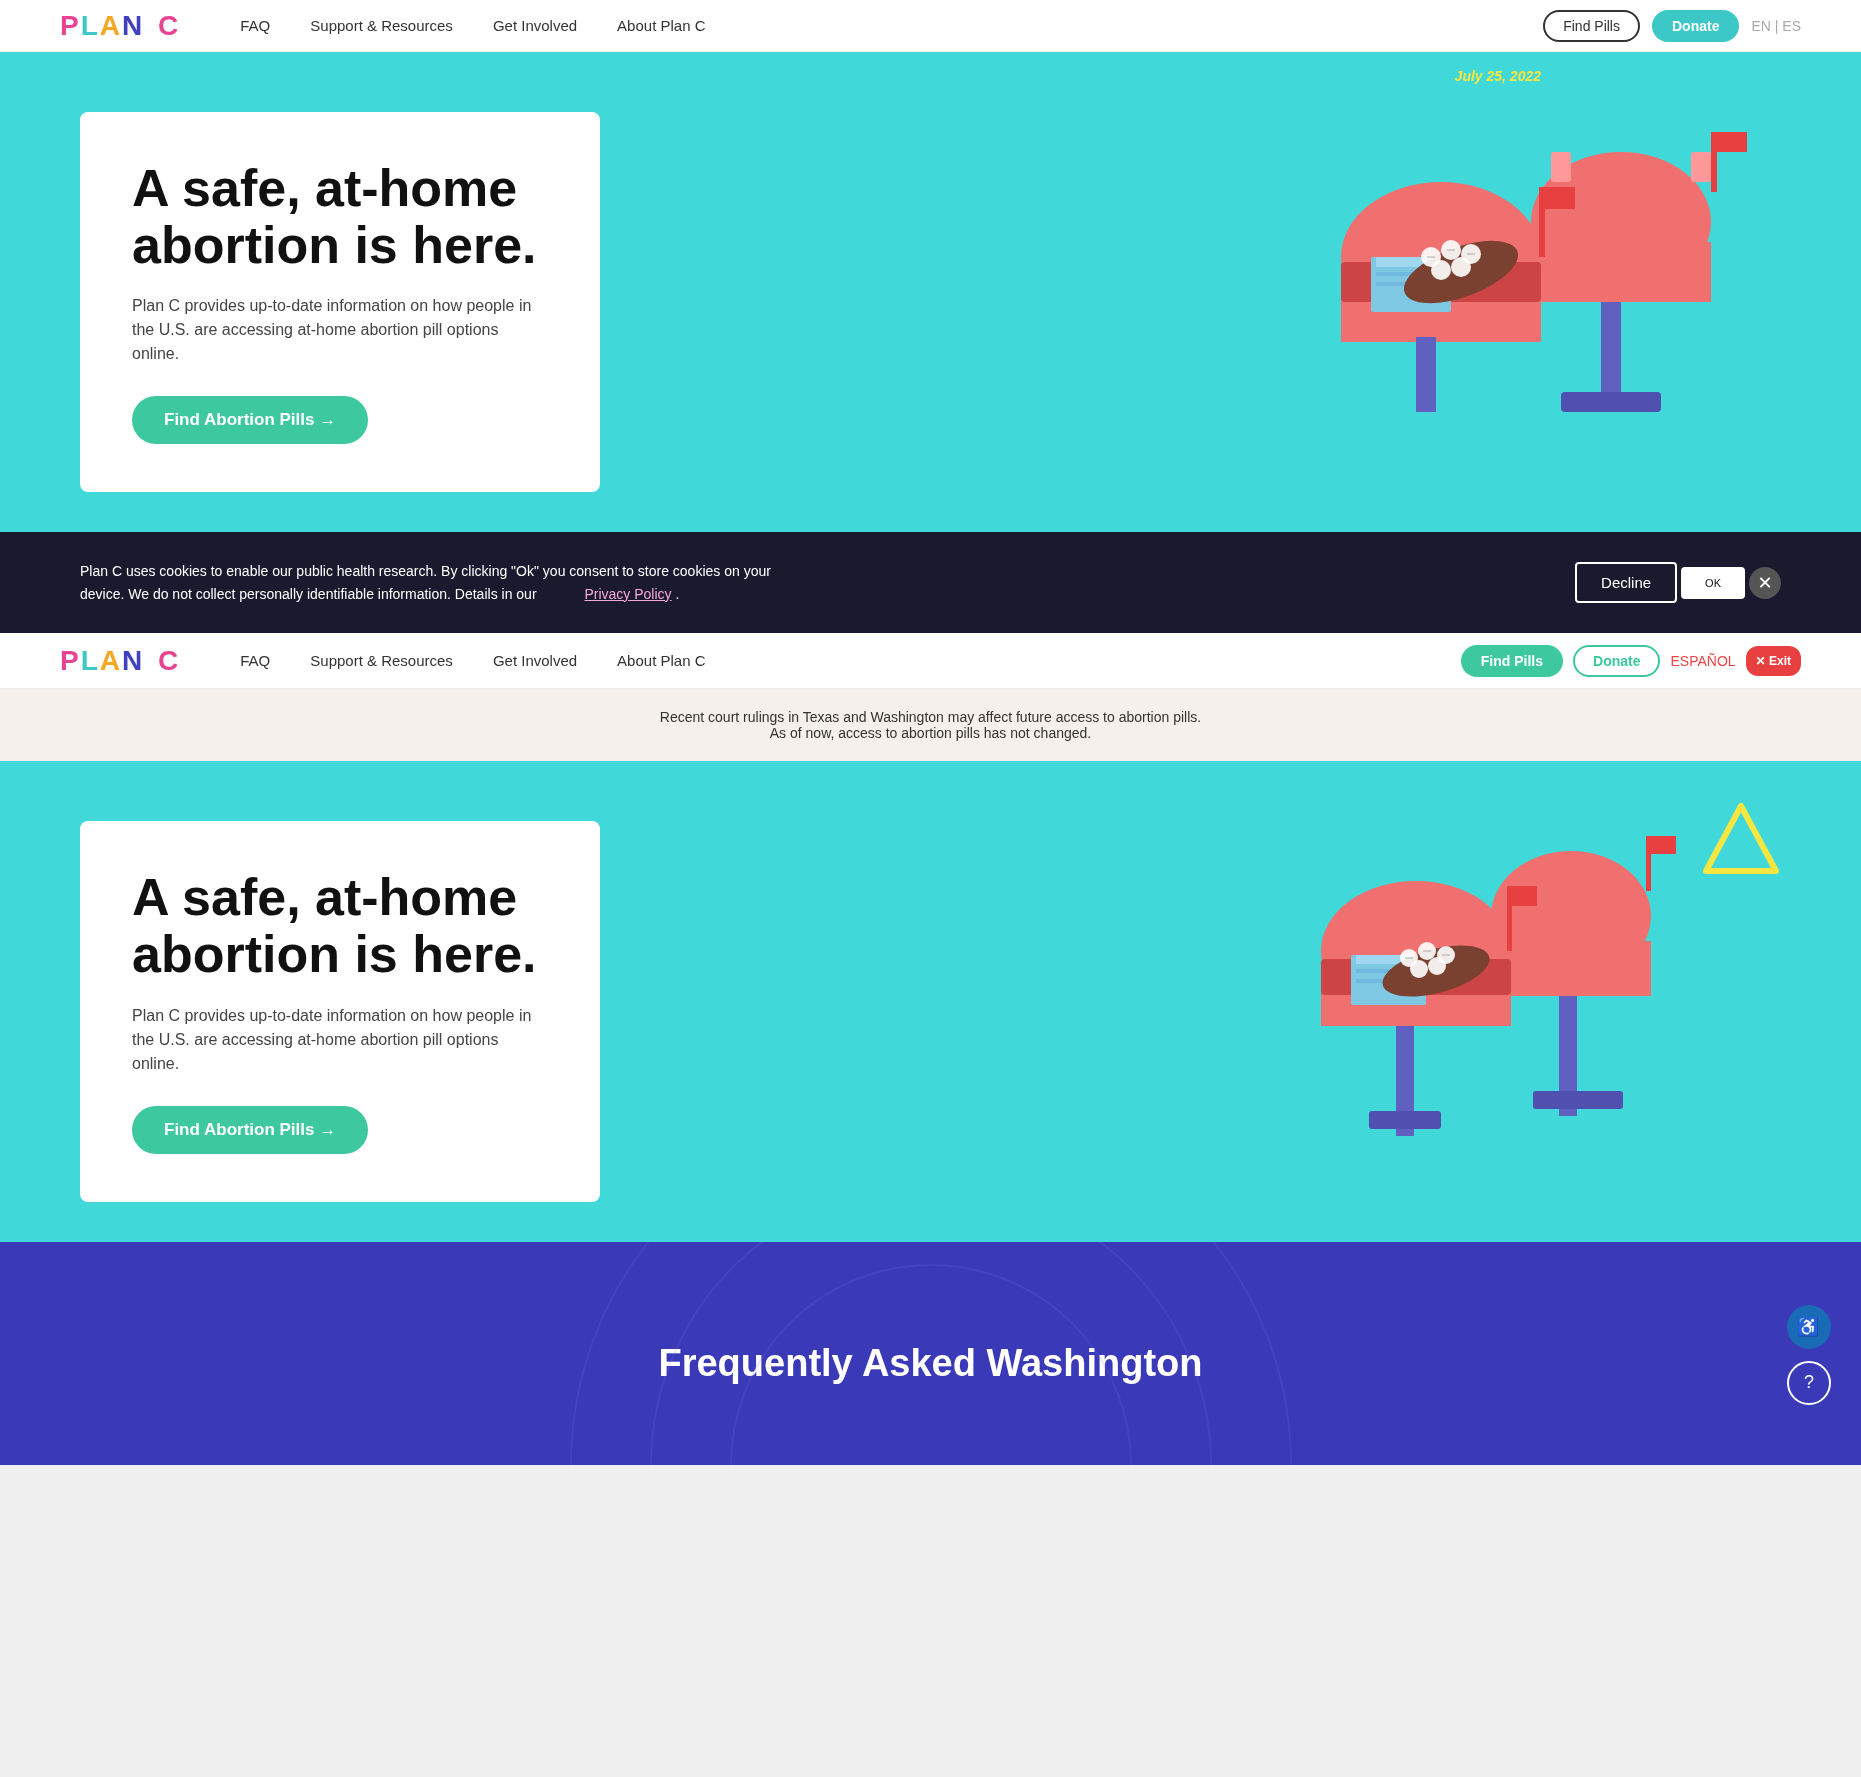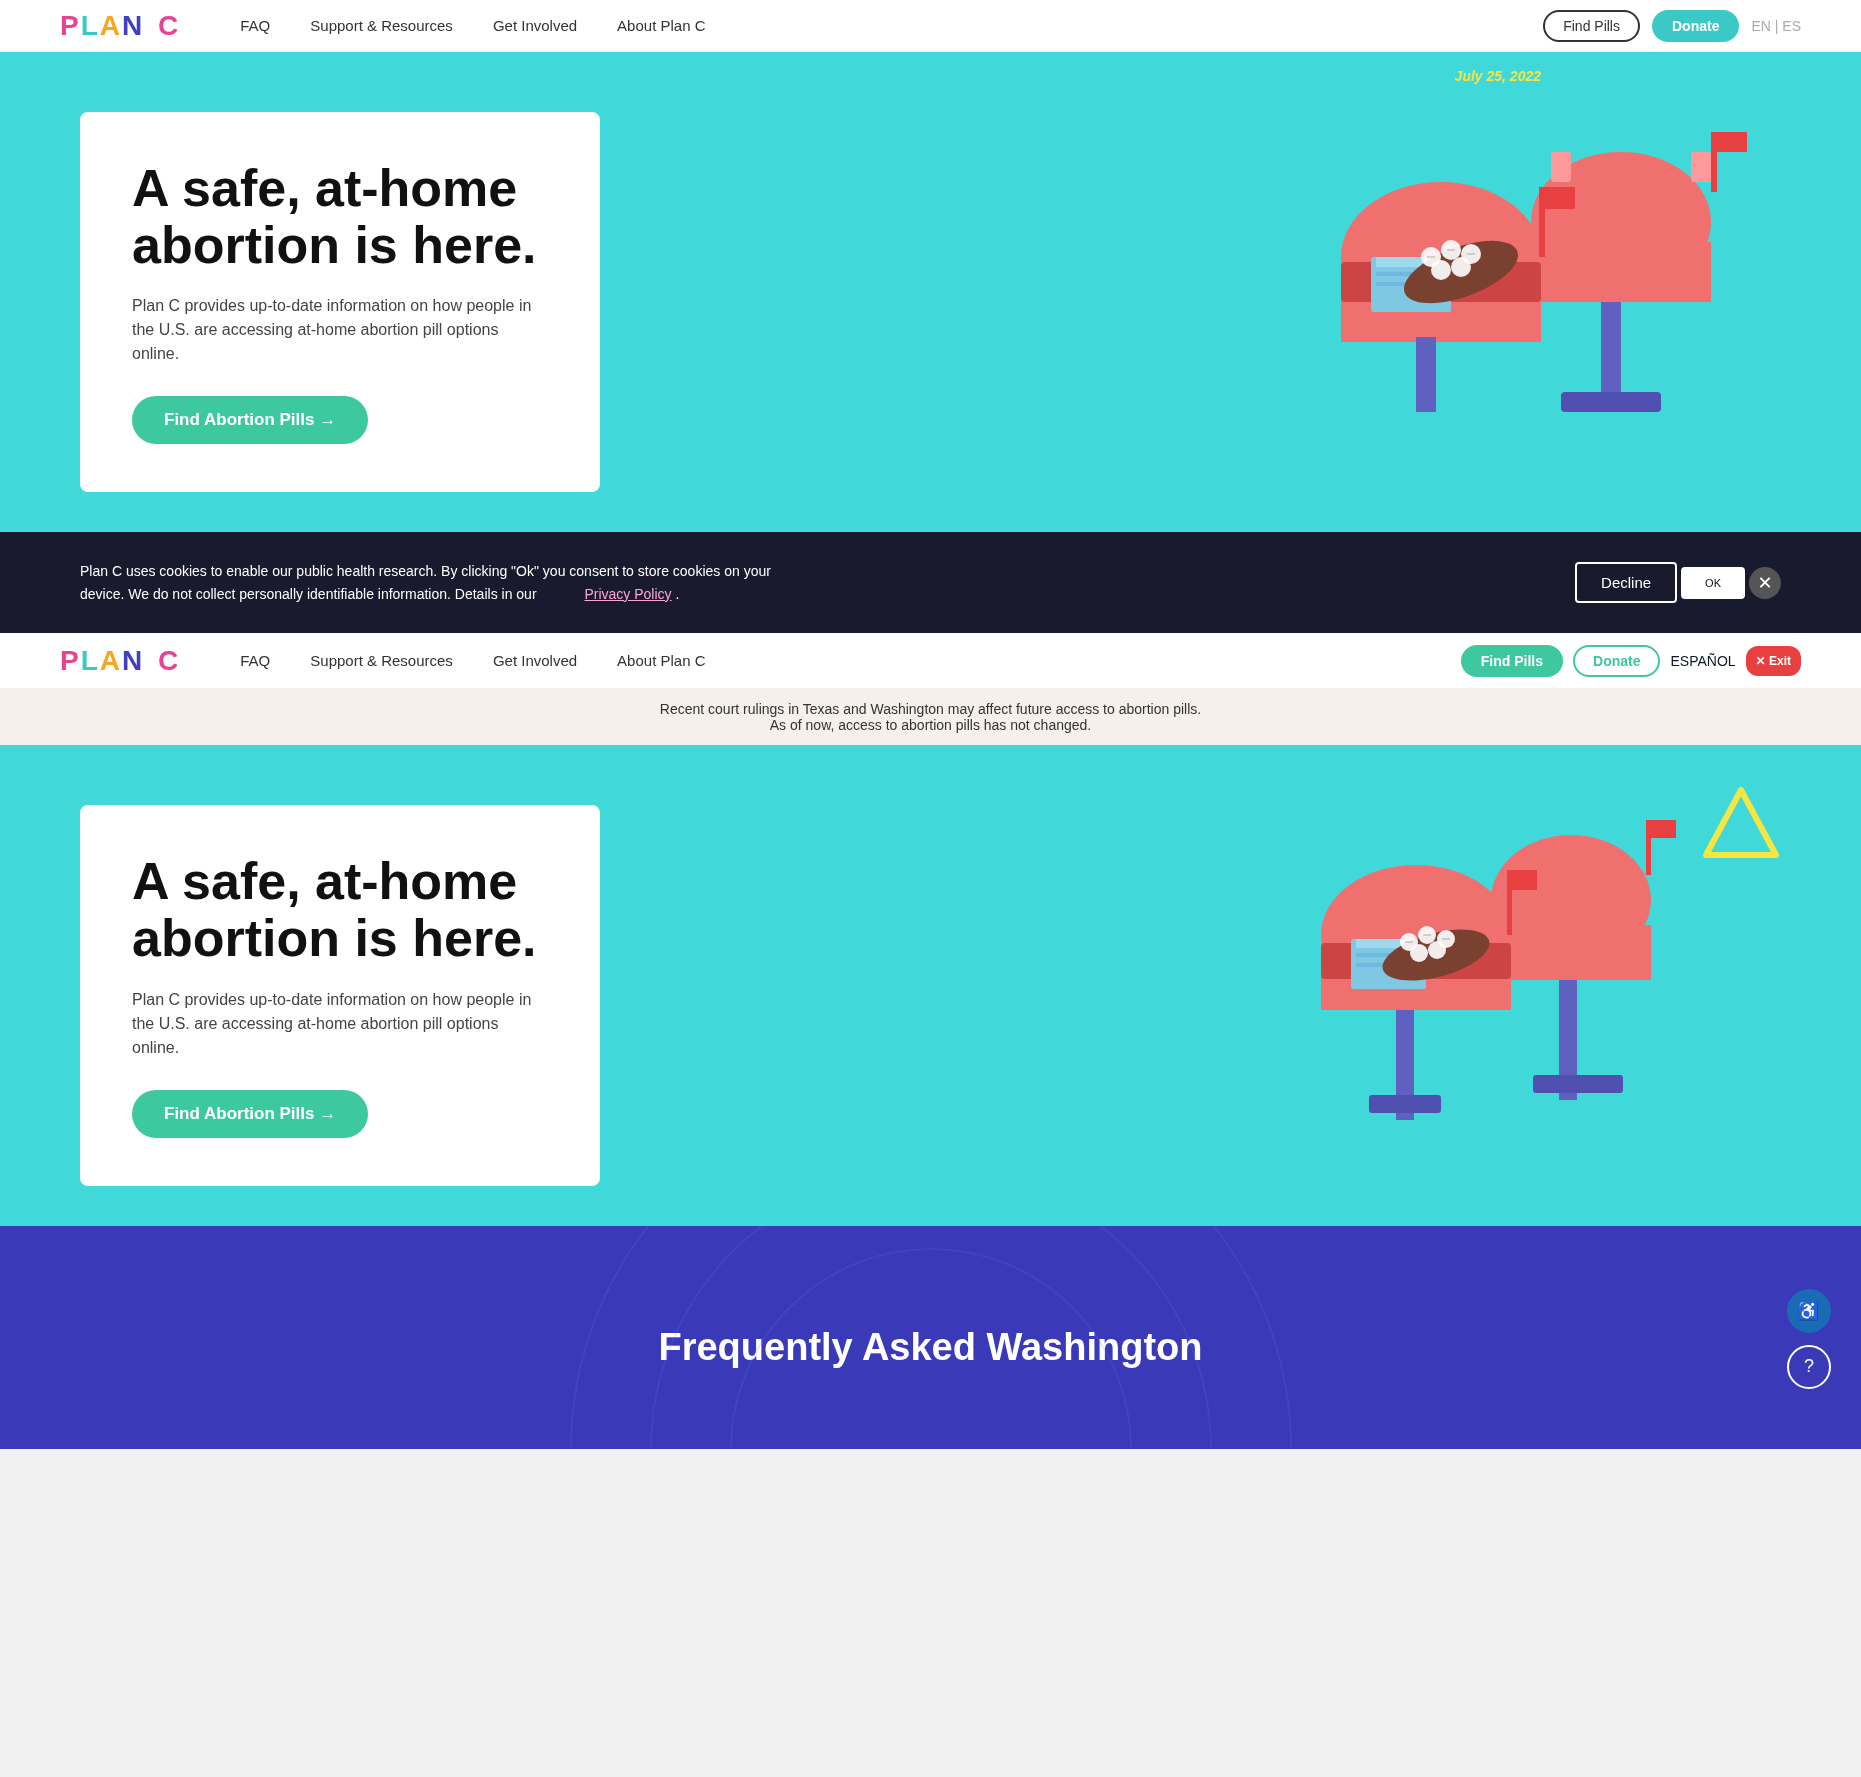--- a/index.html
+++ b/index.html
@@ -101,30 +101,30 @@
     .secondary-nav-right { display: flex; align-items: center; gap: 10px; }
     .btn-find-pills-nav {
       background: #3dc8a0; color: #fff; border: none;
       border-radius: 30px; padding: 8px 20px; font-size: 14px; font-weight: bold; cursor: pointer;
     }
     .btn-donate-nav {
       border: 2px solid #3dc8a0; background: #fff; color: #3dc8a0;
       border-radius: 30px; padding: 6px 18px; font-size: 14px; font-weight: bold; cursor: pointer;
     }
     .btn-espanol {
-      background: transparent; border: none; color: #0f172a; font-size: 14px; cursor: pointer;
+      background: transparent; border: none; color: #ef4444; font-size: 14px; cursor: pointer;
     }
     .btn-exit {
       background: #e84040; color: #fff; border: none;
       padding: 8px 10px; font-size: 12px; font-weight: bold; cursor: pointer; border-radius: 12px;
     }
 
     
     .alert-banner {
-      background: #f5f0eb; text-align: center; padding: 12px; font-size: 14px; color: #333;
+      background: #f5f0eb; text-align: center; padding: 20px; font-size: 14px; color: #333;
     }
 
     
     .hero-2 {
       background: #40d8d8; width: 100%; min-height: 400px;
       display: flex; align-items: flex-start; padding: 40px 80px; position: relative;
     }
     .hero-card-2 {
       background: #fff; border-radius: 8px; padding: 48px 52px;
       max-width: 520px; z-index: 2; margin-top: 20px;

